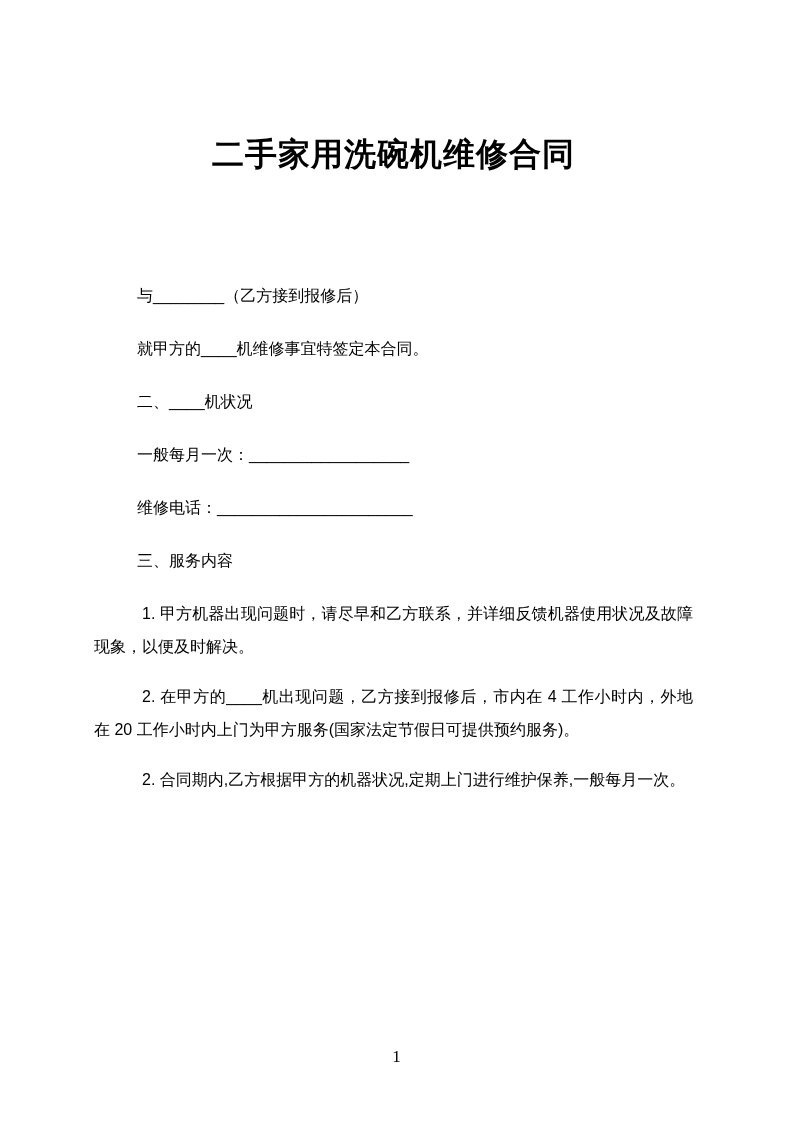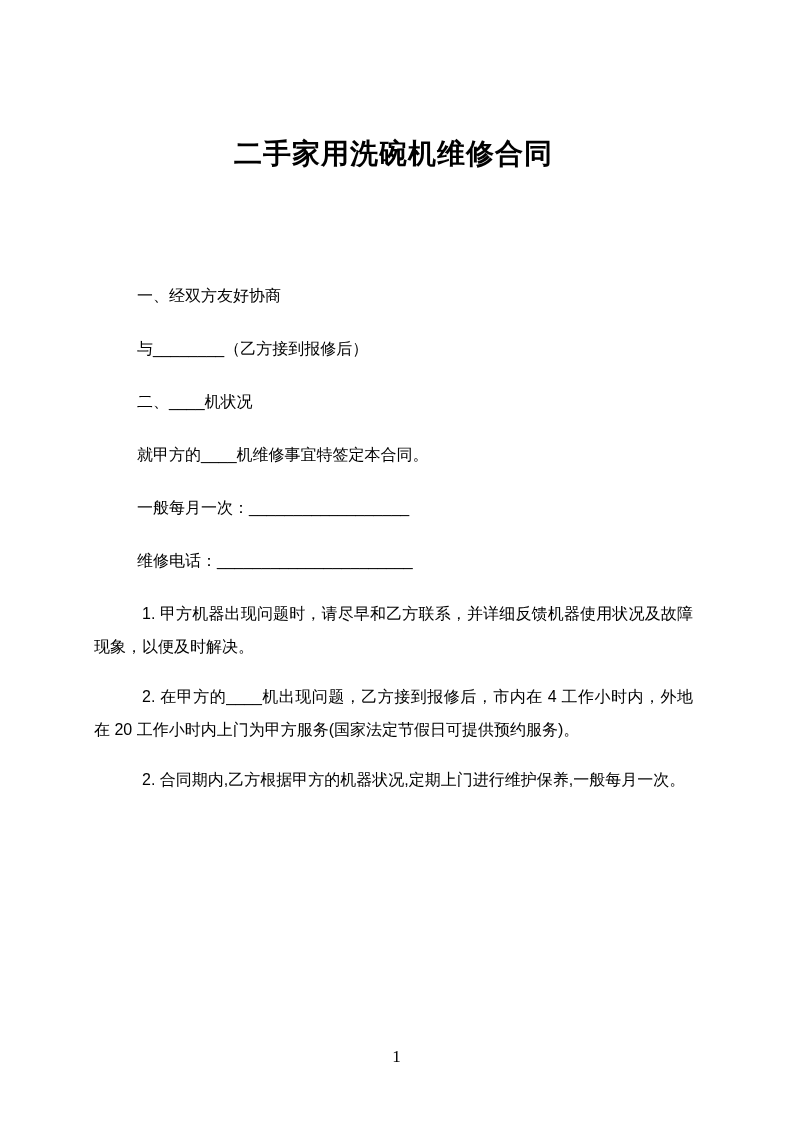--- a/index.html
+++ b/index.html
@@ -15,21 +15,21 @@
     background: #ffffff;
     color: #000000;
     font-family: "Liberation Sans", sans-serif;
     overflow: hidden;
   }
   .content {
     padding: 136px 100px 0 94px;
   }
   .doc-title {
     margin: 0;
-    font-size: 28px;
+    font-size: 32px;
     font-weight: 700;
     line-height: 36px;
     text-align: center;
     letter-spacing: 1px;
   }
   .lines {
     margin-top: 107px;
   }
   .line {
     font-size: 16px;
@@ -59,26 +59,26 @@
 </style>
 </head>
 <body>
 
 <div class="page">
   <div class="content">
 
     <h1 class="doc-title">二手家用洗碗机维修合同</h1>
 
     <div class="lines">
-      <div class="line">一、经双方友好协商</div>
       <div class="line">与________（乙方接到报修后）</div>
+      <div class="line">就甲方的____机维修事宜特签定本合同。</div>
       <div class="line">二、____机状况</div>
-      <div class="line">就甲方的____机维修事宜特签定本合同。</div>
       <div class="line">一般每月一次：__________________</div>
       <div class="line">维修电话：______________________</div>
+      <div class="line">三、服务内容</div>
     </div>
 
     <div>
       <p class="para">1. 甲方机器出现问题时，请尽早和乙方联系，并详细反馈机器使用状况及故障现象，以便及时解决。</p>
       <p class="para">2. 在甲方的____机出现问题，乙方接到报修后，市内在 4 工作小时内，外地在 20 工作小时内上门为甲方服务(国家法定节假日可提供预约服务)。</p>
       <p class="para">2. 合同期内,乙方根据甲方的机器状况,定期上门进行维护保养,一般每月一次。</p>
     </div>
 
   </div>
 

